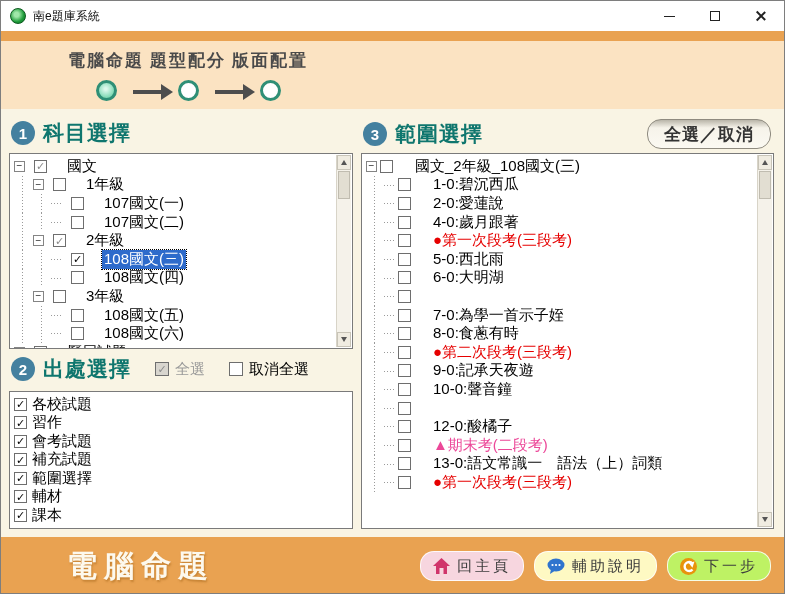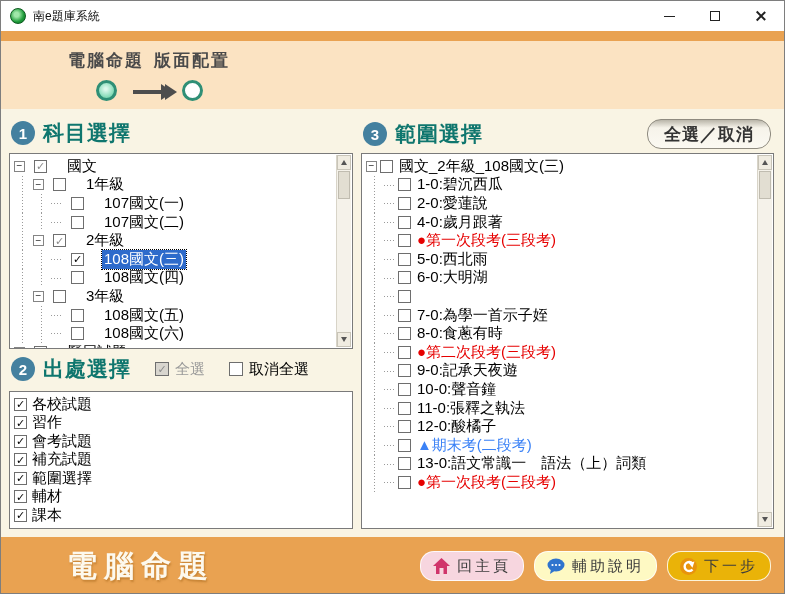--- a/index.html
+++ b/index.html
@@ -48,21 +48,21 @@
   .expander{width:9px;height:9px;border:1px solid #848484;background:#fff;box-sizing:content-box;flex:0 0 auto;
     display:flex;align-items:center;justify-content:center;font-size:10px;line-height:8px;color:#222;margin:0 1px;}
   .stub{display:inline-block;width:12px;height:18.6px;flex:0 0 auto;
     background-image:repeating-linear-gradient(to right,#9a9a9a 0 1px,transparent 1px 3px);
     background-size:100% 1px;background-repeat:no-repeat;background-position:0 9px;}
   .cb{width:11px;height:11px;border:1px solid #6e6e6e;background:#fff;box-sizing:content-box;flex:0 0 auto;
     display:flex;align-items:center;justify-content:center;font-size:11px;line-height:10px;font-weight:bold;}
   .cb.gray{color:#8a8a8a;}
   .cb.checked{color:#000;}
   .cb.disabled{background:#D8D5CE;color:#8a8a8a;}
-  .tree-label{margin-left:4px;padding:0 2px;}
+  .tree-label{margin-left:20px;padding:0 2px;}
   .tree-label.selected{background:#2E6BCB;color:#fff;outline:1px dotted #000;}
   #subject-box .cb{margin-left:8px;}
   #subject-box .tree-label{margin-left:18px;}
   #range-box .cb{margin-left:2px;}
   
   .vscroll{position:absolute;top:1px;right:1px;bottom:1px;width:14px;background:#F5F2EA;border-left:1px solid #d8d4c8;}
   .scroll-btn{position:absolute;left:0;width:14px;height:15px;background:#F0ECE1;border:1px solid #c8c4b8;box-sizing:border-box;display:flex;align-items:center;justify-content:center;}
   .scroll-btn.up{top:0;} .scroll-btn.down{bottom:0;}
   .tri-up{border-left:3.5px solid transparent;border-right:3.5px solid transparent;border-bottom:5px solid #555;}
   .tri-down{border-left:3.5px solid transparent;border-right:3.5px solid transparent;border-top:5px solid #555;}
@@ -81,21 +81,21 @@
     border:1px solid #8f8b80;display:flex;align-items:center;justify-content:center;
     font-size:17px;font-weight:bold;color:#333;letter-spacing:1px;cursor:pointer;}
   
   .footer{position:absolute;left:0;top:536px;width:100%;height:58px;background:#E9A251;display:flex;align-items:center;}
   .footer-title{color:#FDF9EE;font-size:30px;font-weight:bold;letter-spacing:7px;margin-left:66px;text-shadow:1px 2px 2px rgba(170,105,30,.55);}
   .footer-buttons{margin-left:auto;margin-right:13px;display:flex;gap:10px;}
   .f-btn{height:28px;display:flex;align-items:center;gap:7px;padding:0 12px;border-radius:14px;border:1px solid rgba(255,255,255,.85);
     font-size:15px;color:#3c3c3c;letter-spacing:3px;cursor:pointer;white-space:nowrap;}
   .f-btn.home{background:#F7D6DF;}
   .f-btn.help{background:#fef9c3;}
-  .f-btn.next{background:#eab308;}
+  .f-btn.next{background:#bef264;}
   .f-btn svg{flex:0 0 auto;}
 </style>
 </head>
 <body>
 
 <div id="window">
 
   <div class="titlebar">
     <div class="app-icon"></div>
     <div class="app-title">南e題庫系統</div>
@@ -113,20 +113,24 @@
   </div>
 
   <div class="orange-strip"></div>
 
   <div class="wizard">
     <div class="step">
       <div class="step-label">電腦命題</div>
       <div class="dot active"></div>
     </div>
     <div class="arrow"></div>
+    <div class="step">
+      <div class="step-label">題型配分</div>
+      <div class="dot"></div>
+    </div>
     <div class="arrow"></div>
     <div class="step">
       <div class="step-label">版面配置</div>
       <div class="dot"></div>
     </div>
   </div>
 
   <div class="sec-header" style="left:10px;top:118px;">
     <div class="sec-num">1</div>
     <div class="sec-title">科目選擇</div>
@@ -343,33 +347,32 @@
         <div class="tree-row">
           <span class="guide" style="width: 19px;"></span>
           <span class="stub"></span>
           <span class="cb"></span>
           <span class="tree-label">10-0:聲音鐘</span>
         </div>
         <div class="tree-row">
           <span class="guide" style="width: 19px;"></span>
           <span class="stub"></span>
           <span class="cb"></span>
-          <span class="tree-label">11-0:張釋之執法</span>
         </div>
         <div class="tree-row">
           <span class="guide" style="width: 19px;"></span>
           <span class="stub"></span>
           <span class="cb"></span>
           <span class="tree-label">12-0:酸橘子</span>
         </div>
         <div class="tree-row">
           <span class="guide" style="width: 19px;"></span>
           <span class="stub"></span>
           <span class="cb"></span>
-          <span class="tree-label" style="color: #3b82f6;">▲期末考(二段考)</span>
+          <span class="tree-label" style="color: #ec4899;">▲期末考(二段考)</span>
         </div>
         <div class="tree-row">
           <span class="guide" style="width: 19px;"></span>
           <span class="stub"></span>
           <span class="cb"></span>
           <span class="tree-label">13-0:語文常識一　語法（上）詞類</span>
         </div>
         <div class="tree-row">
           <span class="guide" style="width: 19px;"></span>
           <span class="stub"></span>

